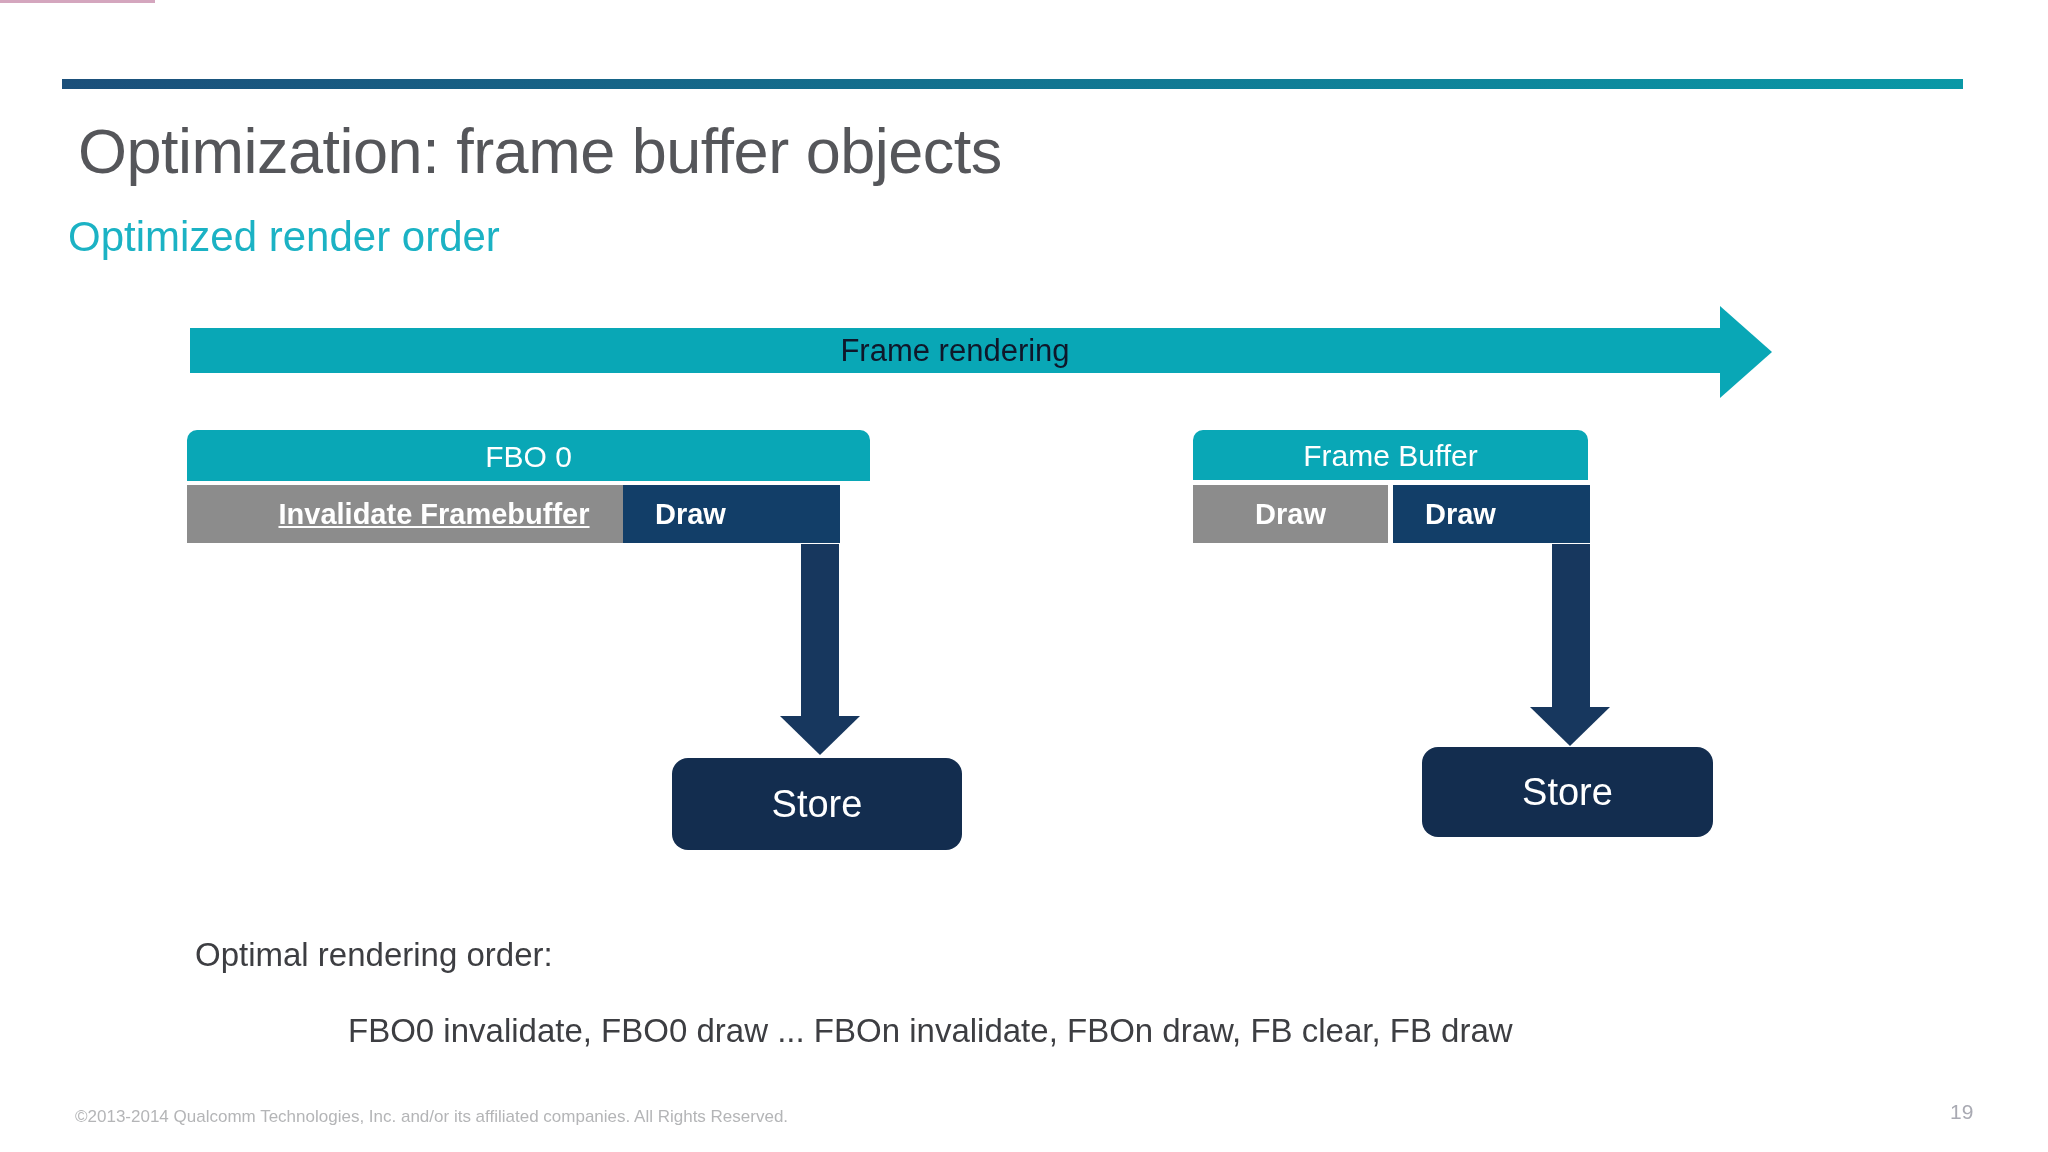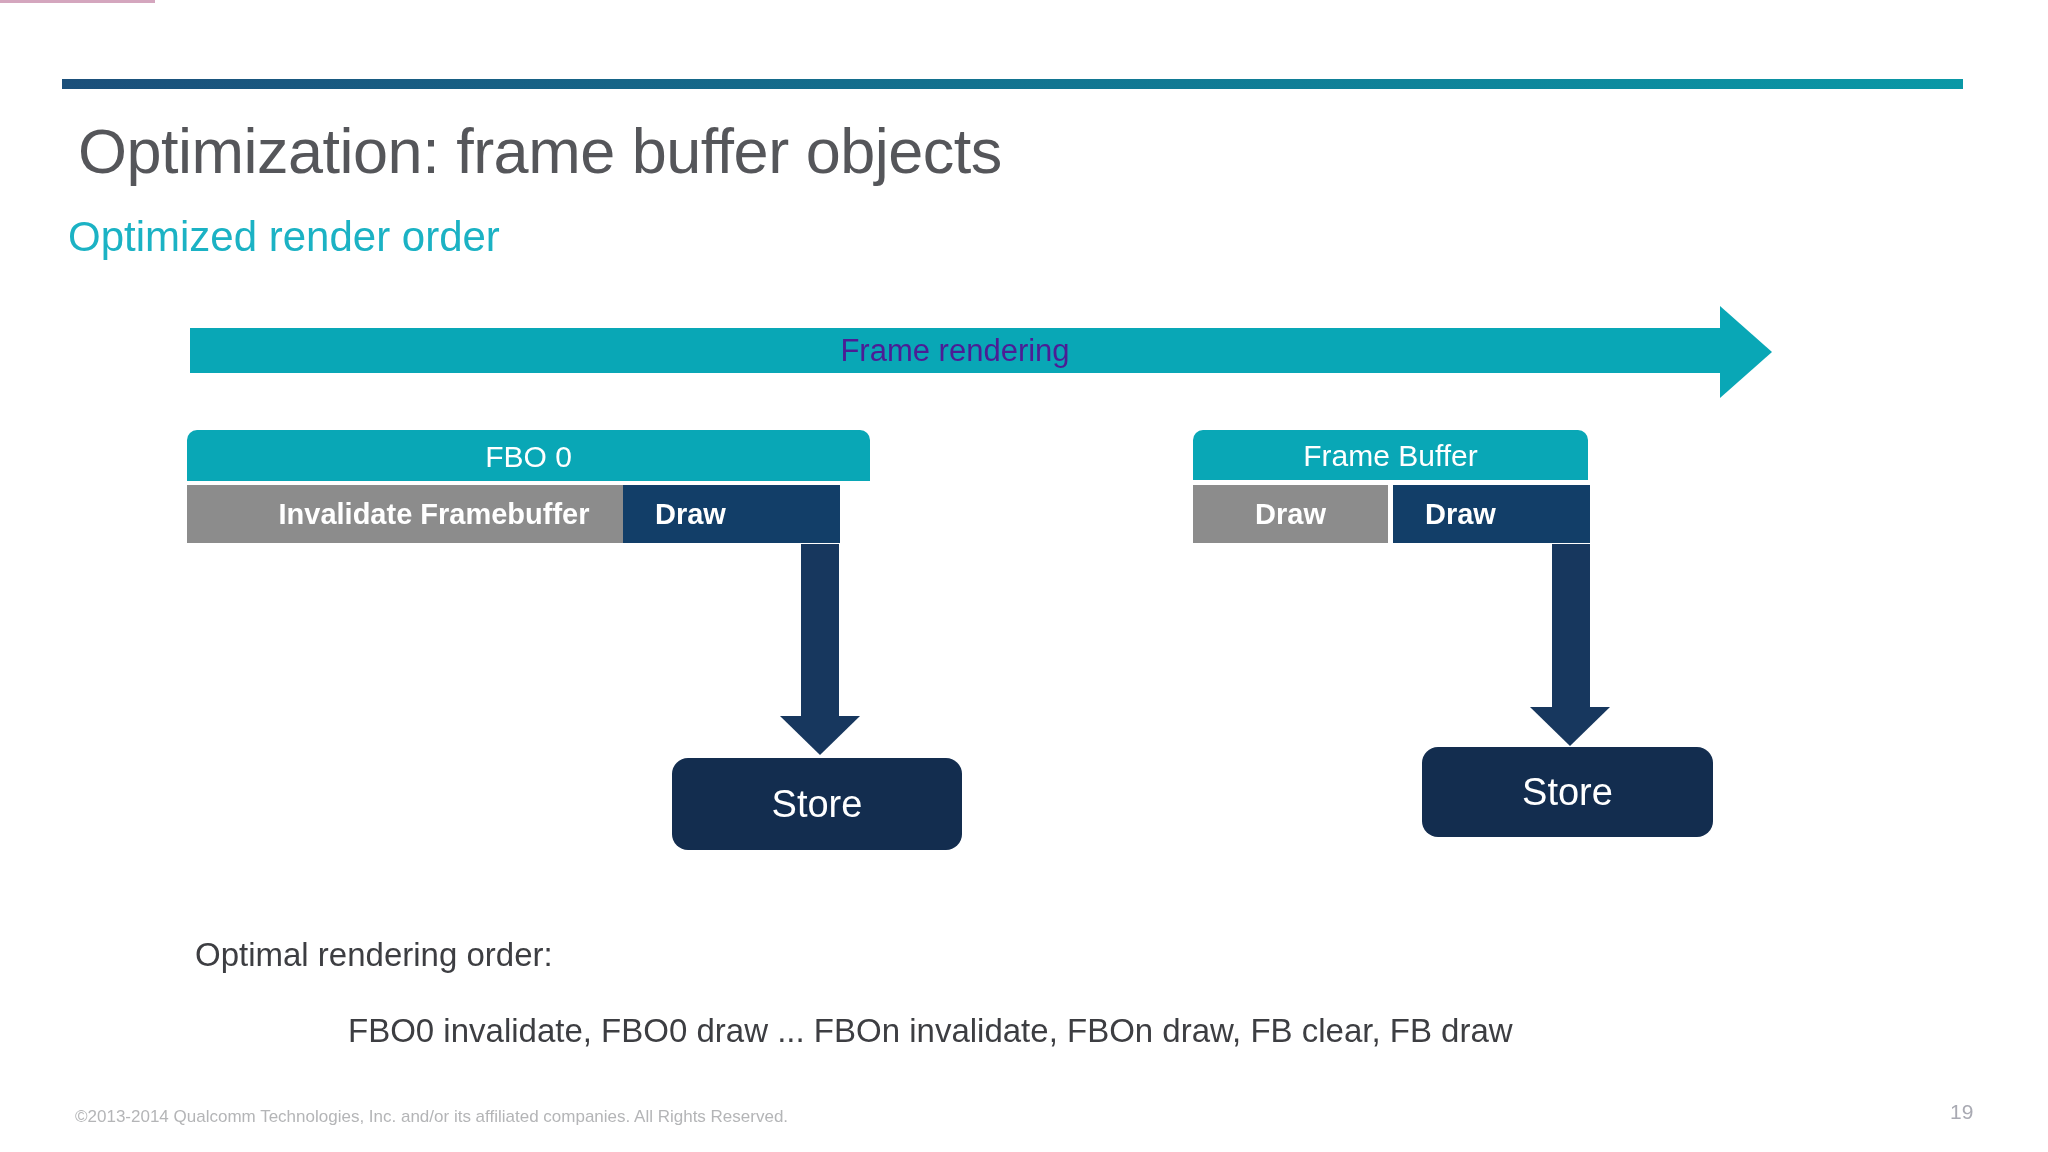--- a/index.html
+++ b/index.html
@@ -26,36 +26,36 @@
   .header-rule{left:62px;top:79px;width:1901px;height:10px;
     background:linear-gradient(to right, var(--rule-left), var(--rule-right));}
 
   .slide-title{left:78px;top:112px;font-size:63px;line-height:78px;font-weight:400;
     color:var(--title-gray);letter-spacing:-0.5px;white-space:nowrap;}
   .slide-subtitle{left:68px;top:212px;font-size:42px;line-height:50px;font-weight:400;
     color:var(--subtitle-teal);white-space:nowrap;}
 
   
   .fr-shaft{left:190px;top:328px;width:1530px;height:45px;background:var(--teal);
-    color:#4c1d95;font-size:31px;line-height:45px;text-align:center;}
+    color:#0f172a;font-size:31px;line-height:45px;text-align:center;}
   .fr-head{left:1720px;top:306px;width:0;height:0;
     border-top:46px solid transparent;border-bottom:46px solid transparent;
     border-left:52px solid var(--teal);}
 
   
   .blk-header{background:var(--teal);color:#fff;font-size:30px;text-align:center;
     border-radius:10px 10px 0 0;}
   .fbo-header{left:187px;top:430px;width:683px;height:51px;line-height:53px;}
   .fb-header{left:1193px;top:430px;width:395px;height:50px;line-height:52px;}
 
   
   .step{height:58px;top:485px;color:#fff;font-size:29px;font-weight:700;line-height:58px;}
   .step.gray{background:var(--gray-box);text-align:center;}
   .step.navy{background:var(--draw-navy);padding-left:32px;}
-  .fbo-invalidate{left:187px;width:494px;}
+  .fbo-invalidate{left:187px;width:494px;text-decoration:underline;}
   .fbo-draw{left:623px;width:217px;}
   .fb-clear{left:1193px;width:195px;}
   .fb-draw{left:1393px;width:197px;}
 
   
   .down-shaft{width:38px;background:var(--arrow-navy);}
   .down-shaft.left{left:801px;top:544px;height:173px;}
   .down-shaft.right{left:1552px;top:544px;height:164px;}
   .down-head{width:0;height:0;border-left:40px solid transparent;
     border-right:40px solid transparent;border-top:39px solid var(--arrow-navy);}

